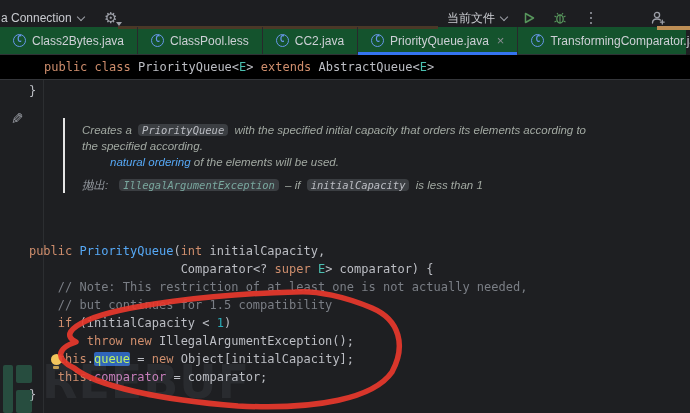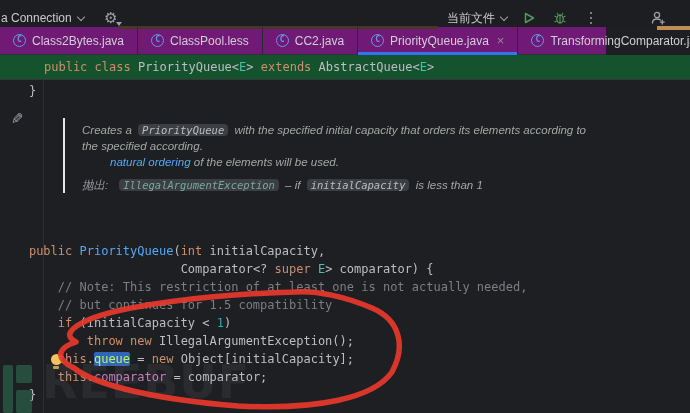--- a/index.html
+++ b/index.html
@@ -20,38 +20,38 @@
   .gear::after{content:"";position:absolute;right:-2px;bottom:1px;border-left:3px solid transparent;
         border-right:3px solid transparent;border-top:4px solid #9da0a8;}
   #topbar-right{margin-left:auto;display:flex;align-items:center;gap:13px;padding-right:23px;}
   .modesel{display:flex;align-items:center;gap:6px;color:#c9cbd0;font-size:12px;}
   .icnbtn{width:18px;height:18px;display:flex;align-items:center;justify-content:center;}
   .dots3{display:flex;flex-direction:column;gap:2.5px;}
   .dots3 i{width:2.5px;height:2.5px;border-radius:50%;background:#9da0a8;}
   #adduser{margin-left:36px;}
 
   
-  #tabstrip{position:absolute;left:0;top:27px;width:606px;height:28px;background:#701a75;
+  #tabstrip{position:absolute;left:0;top:27px;width:686px;height:28px;background:#14532d;
             border-bottom:1px solid #303236;display:flex;}
   .tabdecor{position:absolute;top:-1px;height:3px;pointer-events:none;}
   #decor1{left:118px;width:320px;background:#4a3827;}
   #decor2{left:657px;width:33px;height:4px;background:#bd8e55;}
   .tab{position:relative;display:flex;align-items:center;gap:6px;padding:0 13px;
        font-size:12px;color:#ced0d6;white-space:nowrap;border-right:1px solid #28292c;}
   .tab.active::after{content:"";position:absolute;left:0;right:0;bottom:-1px;height:3px;
        background:var(--accent,#3574f0);}
   .classicon{width:13px;height:13px;border-radius:50%;border:1.2px solid #6897ea;
        color:#6897ea;font-size:8px;font-weight:bold;line-height:10.5px;text-align:center;
        font-family:"DejaVu Sans Mono",monospace;flex:0 0 auto;}
   .classicon::after{content:"C";}
   .closeicon{color:#8b8e94;font-size:13px;line-height:13px;margin-left:2px;}
   .closeicon::after{content:"×";}
 
   
-  #sticky{position:absolute;left:0;top:55px;width:690px;height:25px;background:#14532d;
+  #sticky{position:absolute;left:0;top:55px;width:690px;height:25px;background:#000000;
           border-bottom:1px solid #34363a;display:flex;align-items:center;}
   #sticky-line{padding-left:44px;font-family:"DejaVu Sans Mono",monospace;font-size:12px;
           white-space:pre;}
 
   
   #editor{position:absolute;left:0;top:80px;width:690px;height:333px;background:#1e1f22;overflow:hidden;}
   #gutterline{position:absolute;left:43px;top:0;width:1px;height:333px;background:#2c2e31;}
   .codeblock{position:absolute;left:0;font-family:"DejaVu Sans Mono",monospace;font-size:12px;
              line-height:18px;white-space:pre;}
   #code-top{top:2px;}

